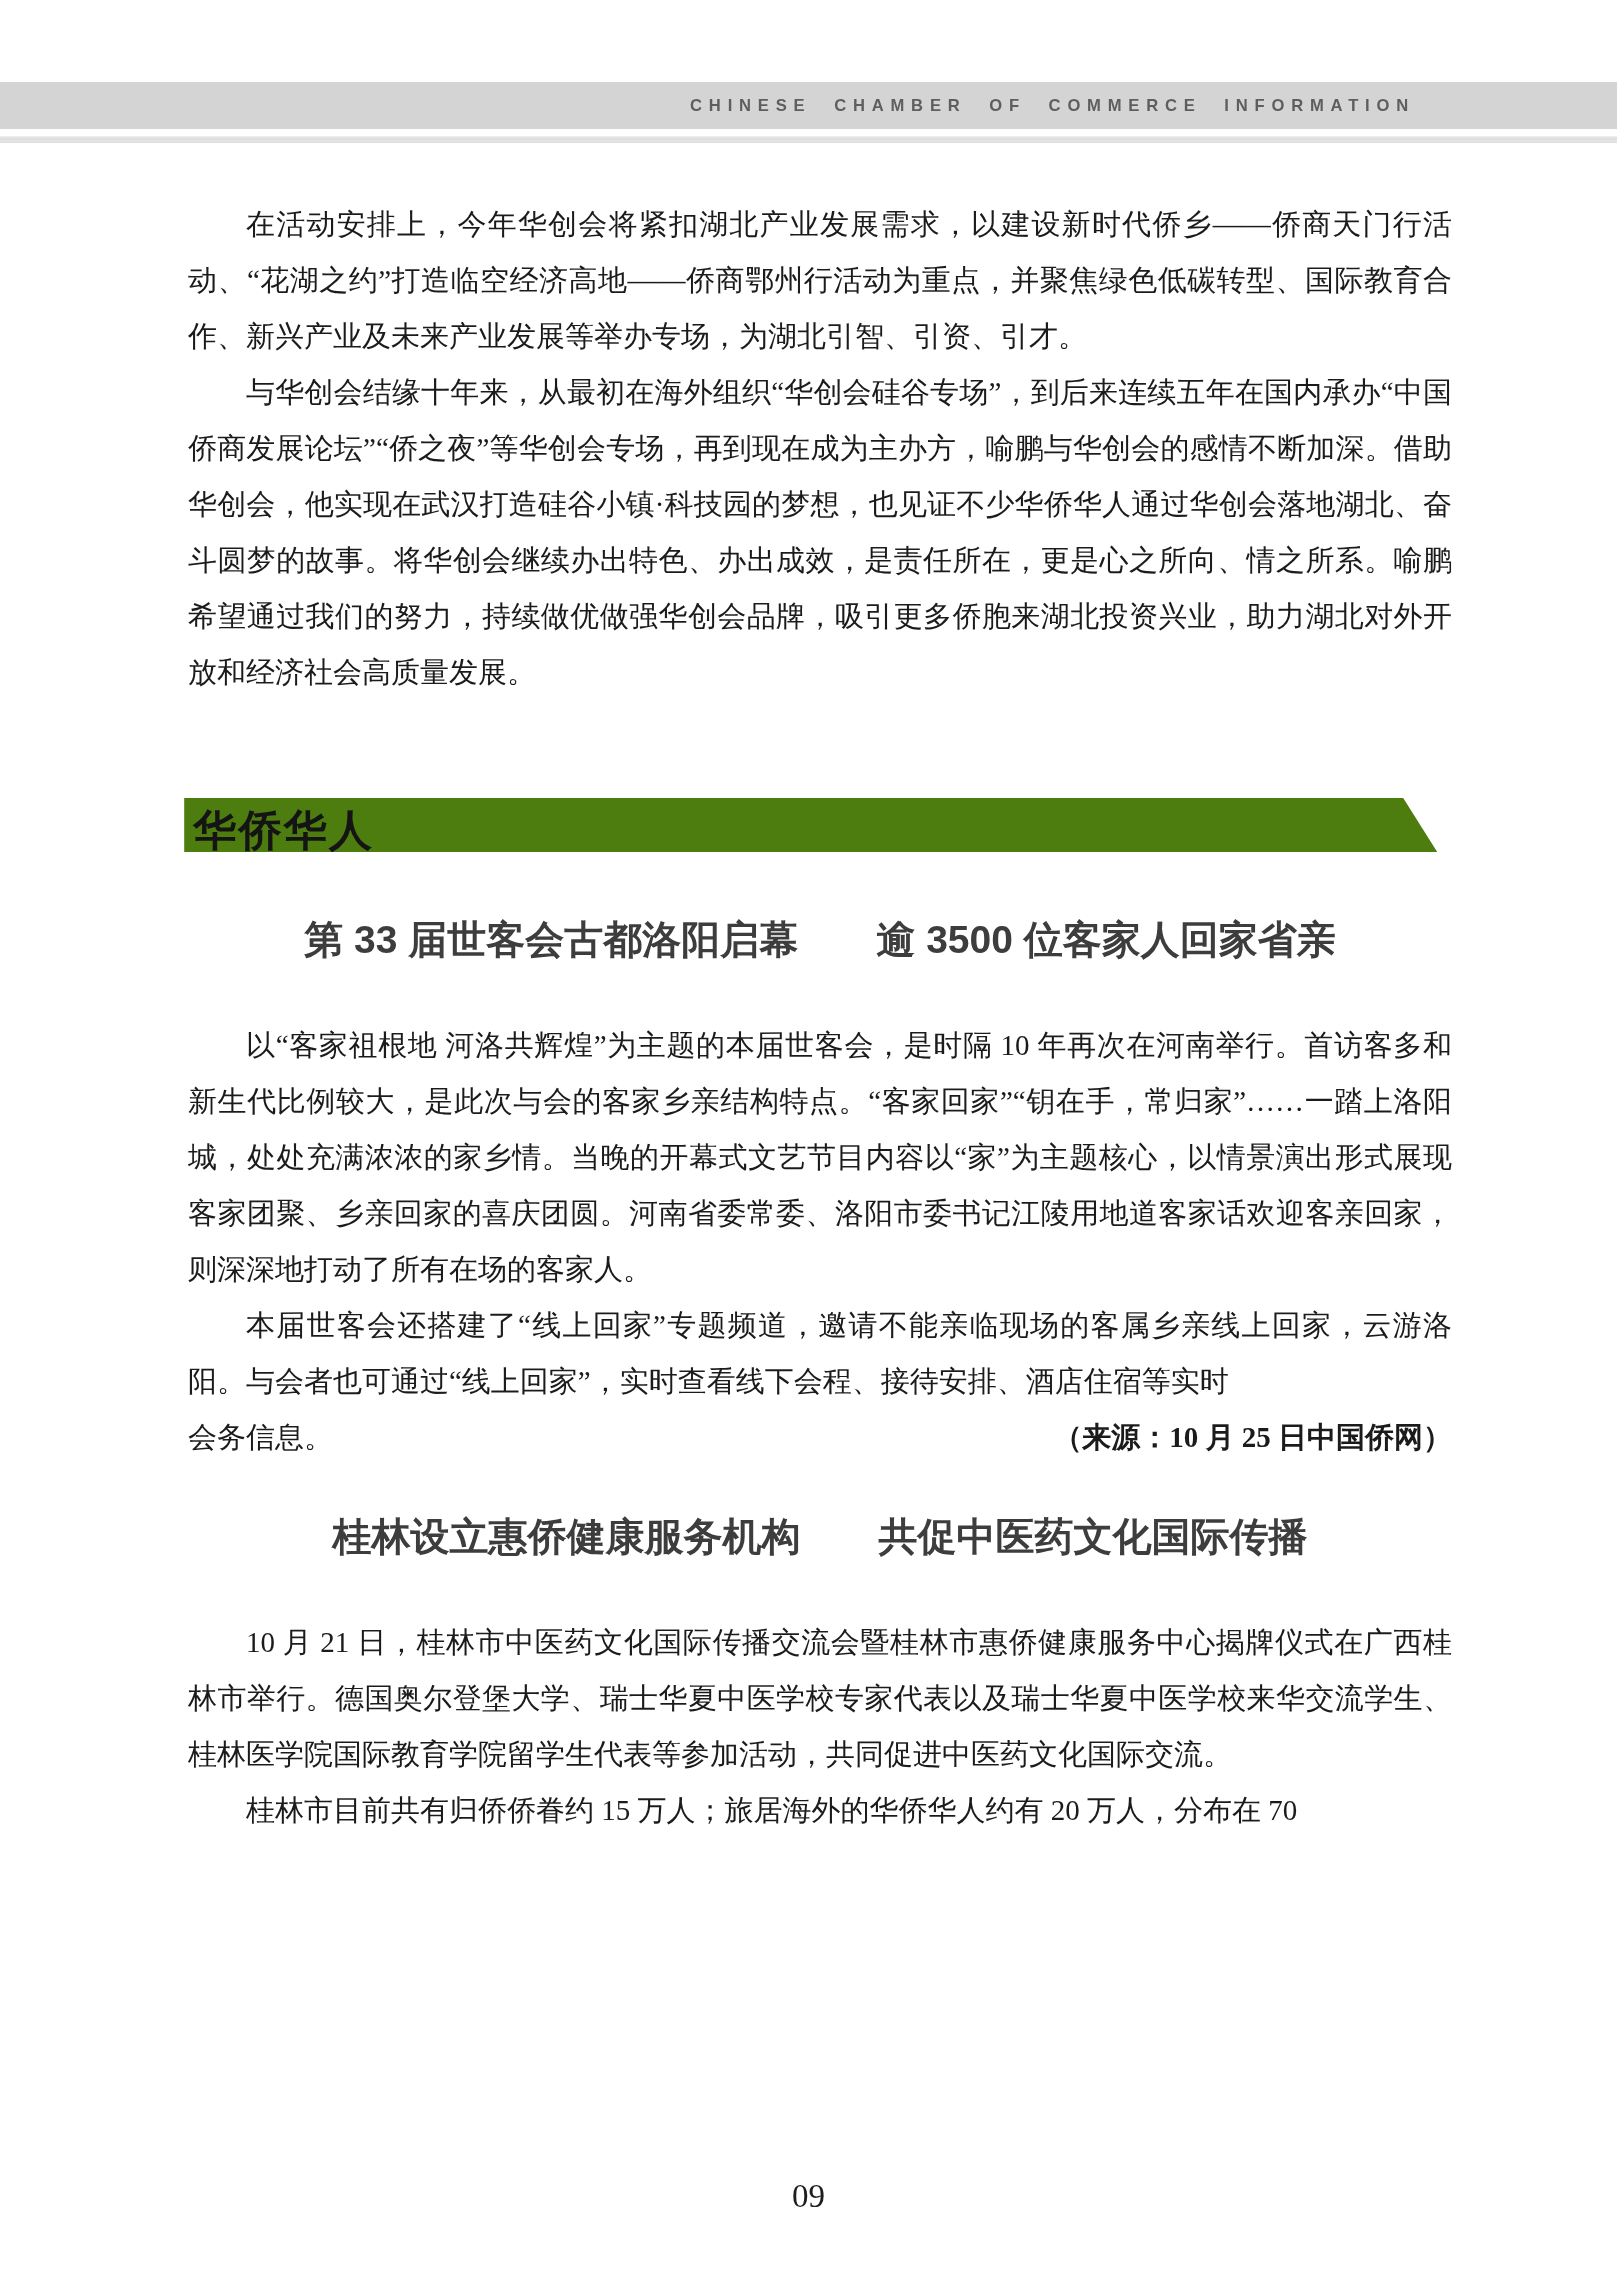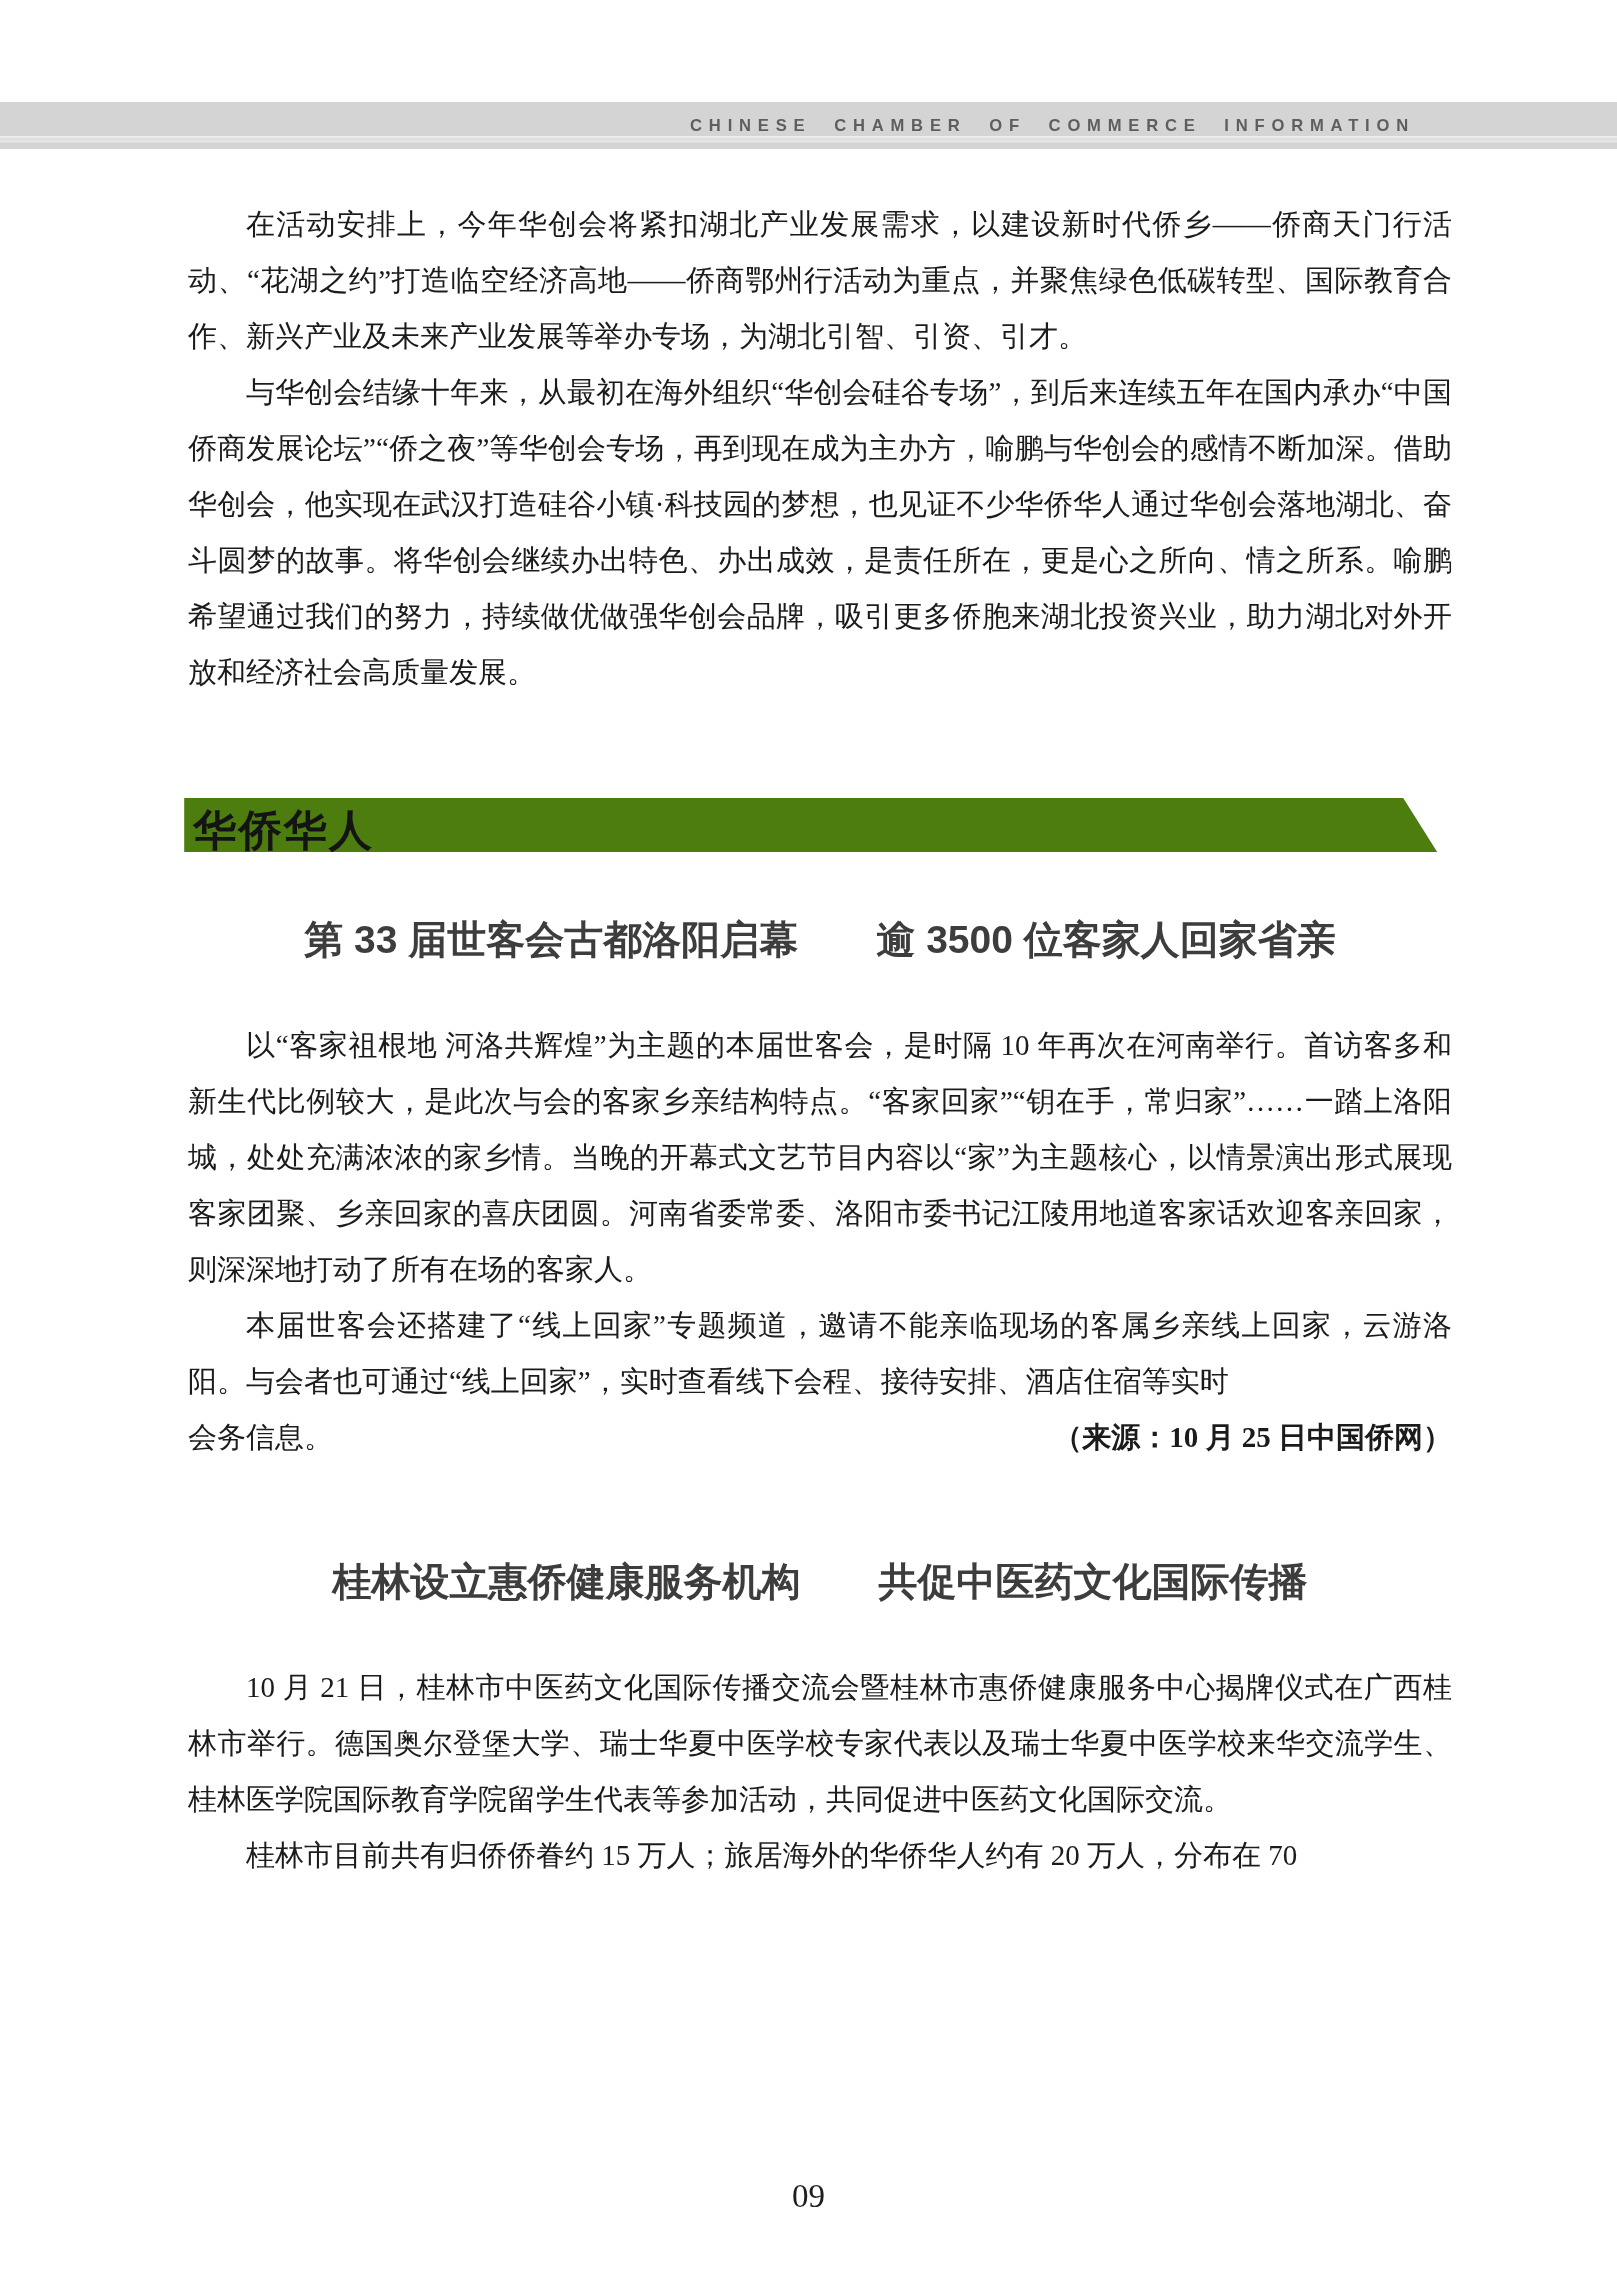--- a/index.html
+++ b/index.html
@@ -17,21 +17,20 @@
   .header-bar {
     position: absolute;
     top: 82px; left: 0;
     width: 100%; height: 47px;
     background: #d4d4d4;
     display: flex;
     align-items: center;
     justify-content: flex-end;
     padding-right: 202px;
     box-sizing: border-box;
-    margin-top: 20px;
   }
   .header-title {
     font-family: "Liberation Sans", sans-serif;
     font-size: 16.6px;
     font-weight: 600;
     letter-spacing: 6.8px;
     word-spacing: 11.3px;
     color: #5e5e5e;
     white-space: nowrap;
   }
@@ -89,21 +88,21 @@
   .article-title {
     margin: 60px 0 0 0;
     font-family: "Liberation Sans", sans-serif;
     font-weight: 700;
     font-size: 39px;
     line-height: 56px;
     color: #3d3d3d;
     text-align: center;
     text-indent: 0;
   }
-  .article-title.second { margin-top: 89px; text-align: center; }
+  .article-title.second { margin-top: 44px; text-align: center; }
   .spacer-before-body { height: 49px; }
 
   
   .page-number {
     position: absolute;
     top: 2178px; left: 0;
     width: 100%;
     text-align: center;
     font-family: "Liberation Serif", serif;
     font-size: 33px;

